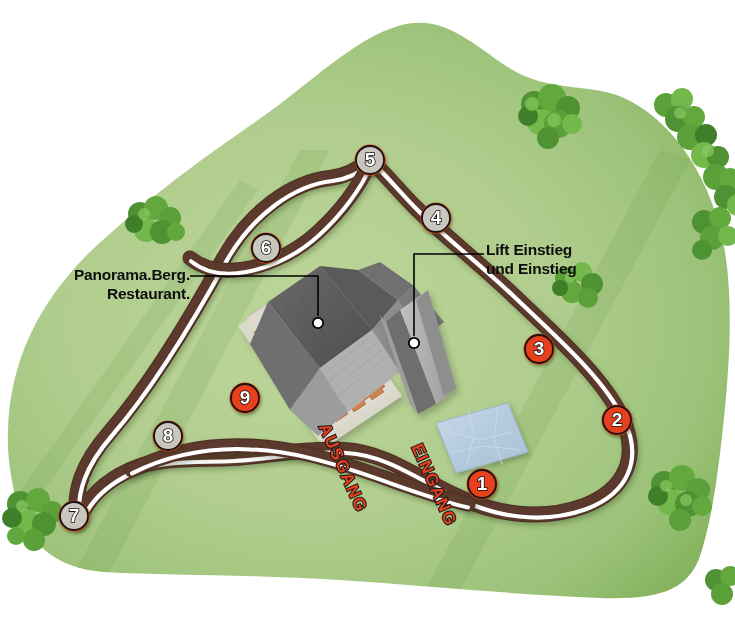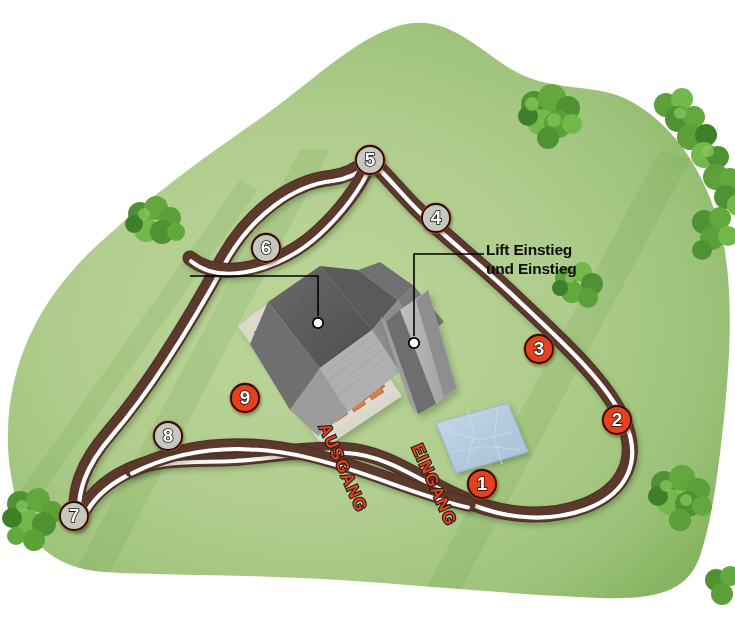--- a/index.html
+++ b/index.html
@@ -467,16 +467,17 @@
         </g>
         <g transform="translate(245,398)" filter="url(#markerShadow)">
           <circle r="15.5" fill="#e8401c"></circle>
           <circle r="14" fill="#e8401c" stroke="#141414" stroke-width="1.8"></circle>
           <text x="0" y="6.4" text-anchor="middle" font-family="'Liberation Sans', sans-serif" font-size="19" font-weight="bold" fill="#ffffff" stroke="#141414" stroke-width="1.6" paint-order="stroke">9</text>
         </g>
       </g>
 
   </svg>
 
+  <div class="lbl" id="label-restaurant"><span>Panorama.Berg.</span><br><span>Restaurant.</span></div>
 
   <div class="lbl" id="label-lift"><span>Lift Einstieg</span><br><span>und Einstieg</span></div>
 
 </div>
 
 </body></html>

